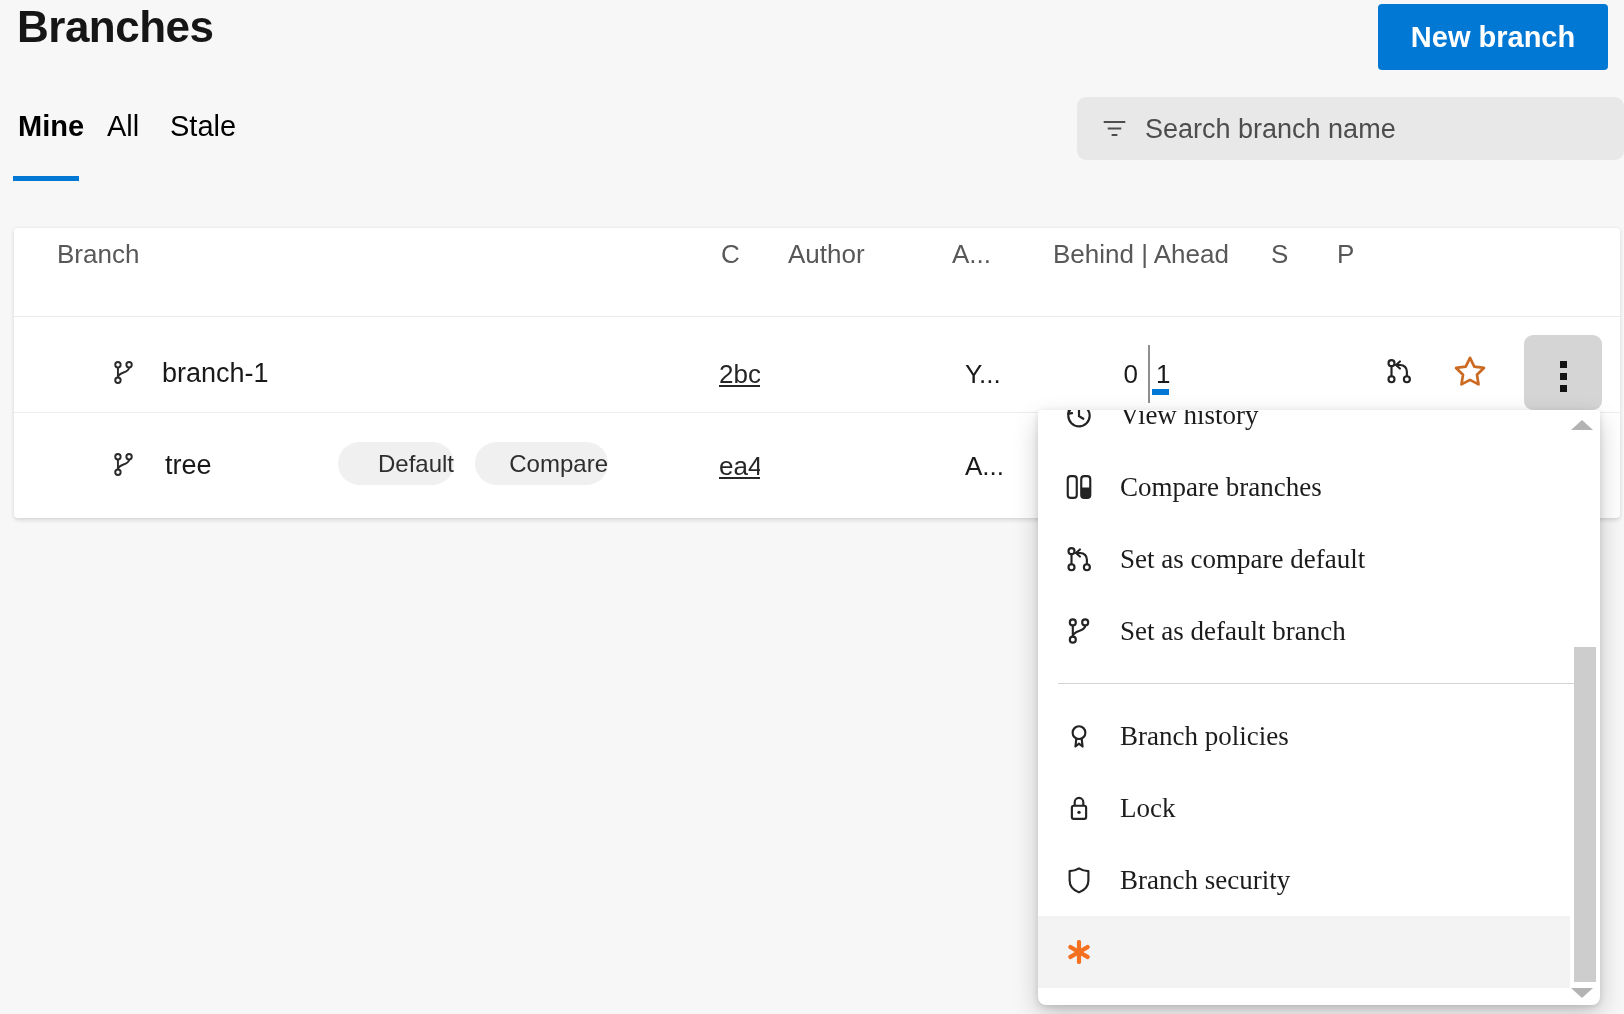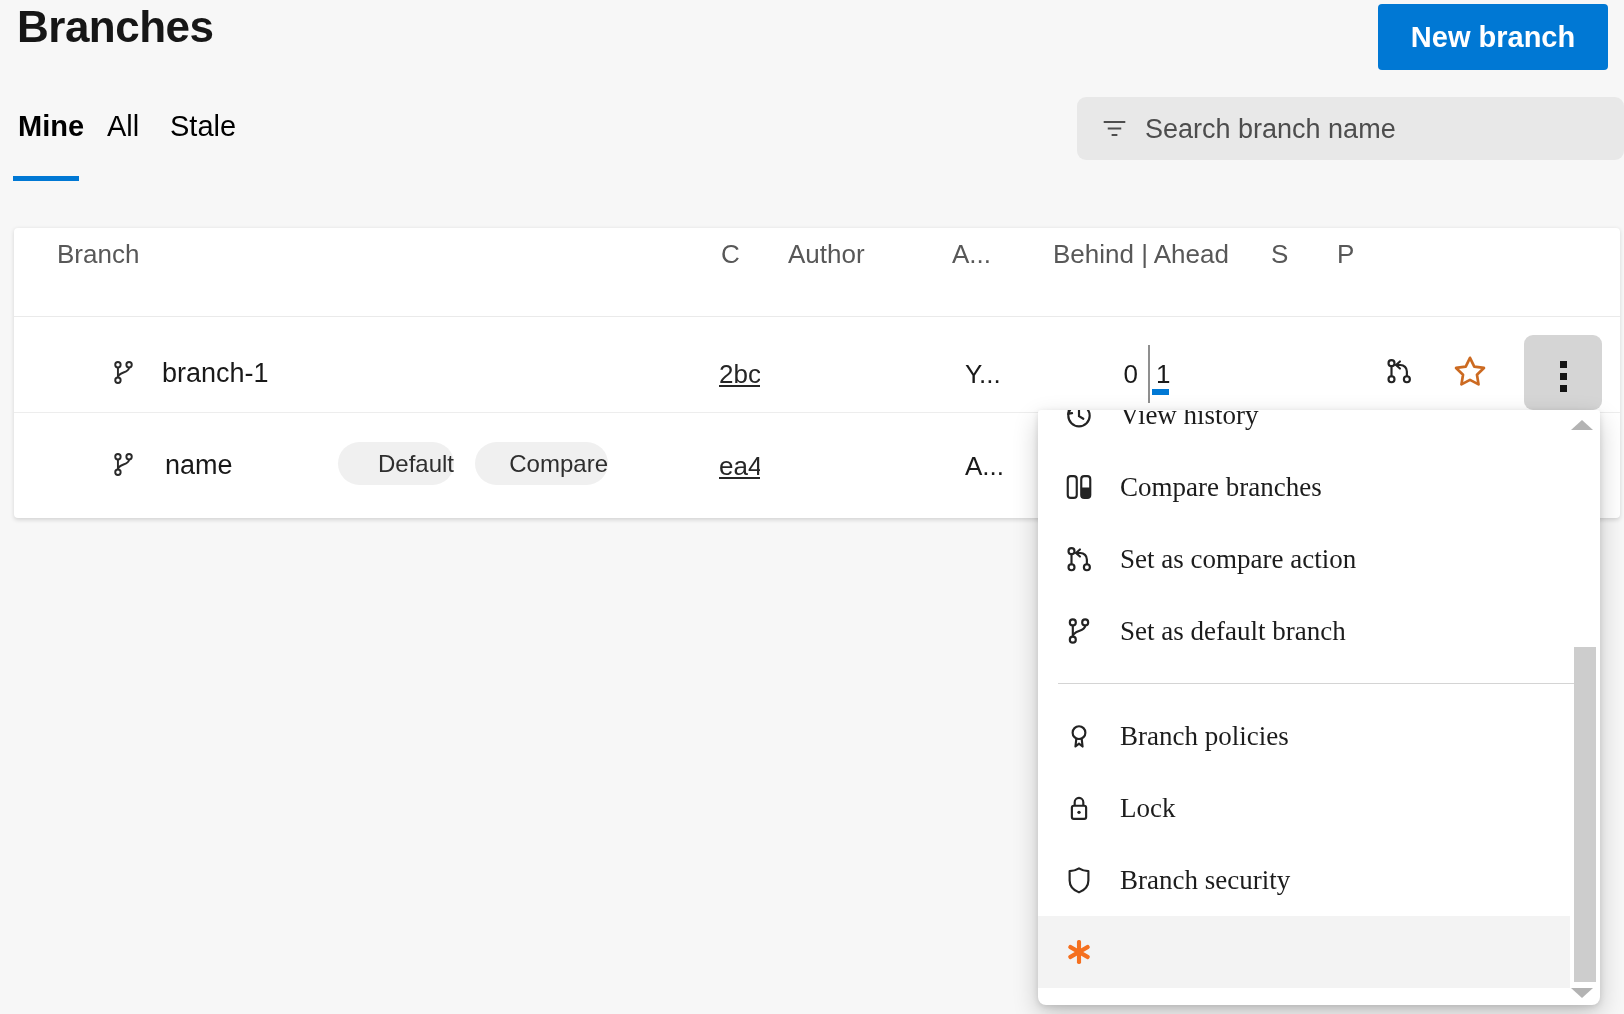--- a/index.html
+++ b/index.html
@@ -130,21 +130,21 @@
     <div>
       <svg style="position:absolute;left:96px;top:223px" width="27" height="27" viewBox="0 0 16 16">
         <g stroke="#2a2a2a" stroke-width="1.15" fill="none">
           <circle cx="4.7" cy="3.4" r="1.6"></circle>
             <circle cx="11.3" cy="3.4" r="1.6"></circle>
             <circle cx="4.7" cy="12.6" r="1.6"></circle>
           <path d="M4.7 5v6"></path>
             <path d="M11.3 5c0 3.6-6.6 2.4-6.6 6"></path>
         </g>
       </svg>
-      <div class="cell branch-name" style="left:151px;top:222px">name</div>
+      <div class="cell branch-name" style="left:151px;top:222px">tree</div>
       <div class="pill" style="left:324px;width:116px">Default</div>
       <div class="pill" style="left:461px;width:133px">Compare</div>
       <div class="cell commit-link" style="left:705px;top:223px">ea4</div>
       <div class="cell" style="left:951px;top:223px">A...</div>
     </div>
   </div>
 
   <div class="menu">
     <ul>
       <li class="mi">
@@ -177,21 +177,21 @@
               <g stroke="#232323" stroke-width="1.15" fill="none" stroke-linecap="round" stroke-linejoin="round">
                 <circle cx="4" cy="3.8" r="1.6"></circle>
                 <circle cx="4" cy="12.4" r="1.6"></circle>
                 <path d="M4 5.5v5.3"></path>
                 <circle cx="12.2" cy="12.4" r="1.6"></circle>
                 <path d="M12.2 10.7V8.2a3.4 3.4 0 0 0-3.4-3.4H6.5"></path>
                 <path d="M8.5 2.9 6.4 4.8l2.1 1.9"></path>
               </g>
             </svg>
         </span>
-        <span class="mi-label">Set as compare action</span>
+        <span class="mi-label">Set as compare default</span>
       </li>
       <li class="mi">
         <span class="mi-icon">
           <svg width="30" height="30" viewBox="0 0 16 16">
               <g stroke="#232323" stroke-width="1.15" fill="none">
                 <circle cx="4.7" cy="3.4" r="1.6"></circle>
                 <circle cx="11.3" cy="3.4" r="1.6"></circle>
                 <circle cx="4.7" cy="12.6" r="1.6"></circle>
                 <path d="M4.7 5v6"></path>
                 <path d="M11.3 5c0 3.6-6.6 2.4-6.6 6"></path>

